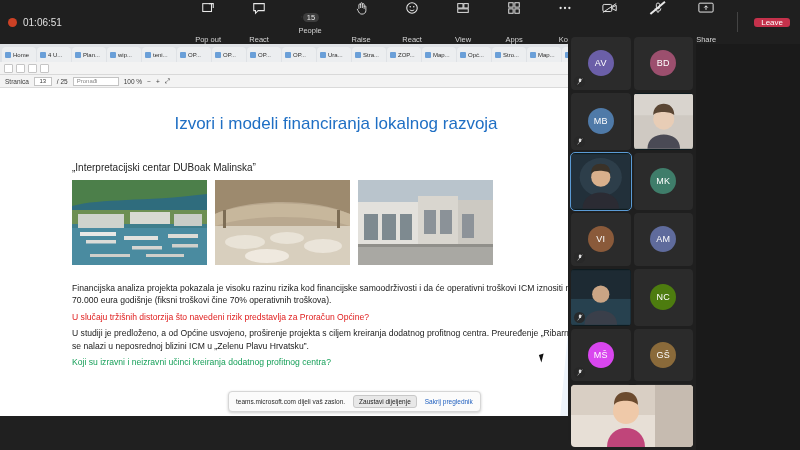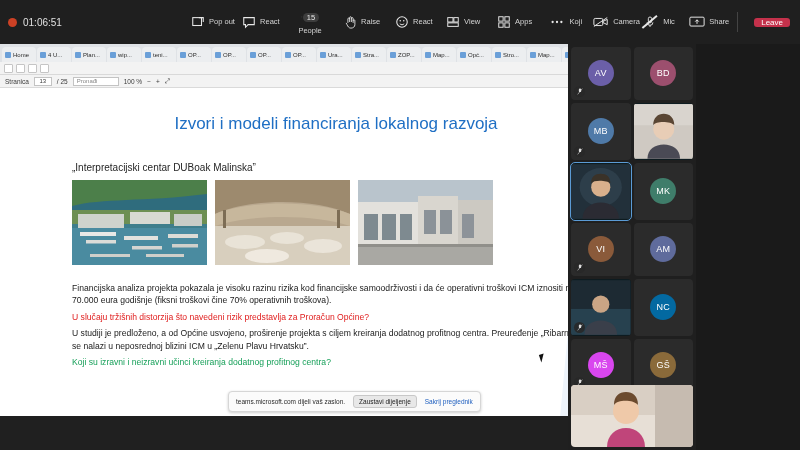--- a/index.html
+++ b/index.html
@@ -21,21 +21,21 @@
     position: absolute; left: 0; top: 0; width: 800px; height: 44px;
     background: #1f1f1f;
     display: flex; align-items: center;
     color: #e8e8e8;
   }
   .tb-left { display: flex; align-items: center; gap: 6px; padding-left: 8px; width: 180px; }
   .rec-dot { width: 9px; height: 9px; border-radius: 50%; background: #cc4125; }
   .rec-time { font-size: 10px; color: #e0e0e0; }
   .tb-center { flex: 1; display: flex; align-items: center; justify-content: center; gap: 17px; }
   .tb-right { display: flex; align-items: center; gap: 14px; padding-right: 10px; }
-  .ctrl { display: flex; align-items: center; gap: 4px; width: 34px; }
+  .ctrl { display: flex; flex-direction: column; align-items: center; gap: 20px; width: 34px; }
   .ctrl .ic { width: 18px; height: 16px; display: flex; align-items: center; justify-content: center; color: #e8e8e8; }
   .ctrl .lb { font-size: 7.5px; color: #d4d4d4; line-height: 1; white-space: nowrap; }
   .people-pill { display: flex; flex-direction: column; align-items: center; gap: 2px; }
   .people-count { font-size: 7.5px; background: #3d3d3d; border-radius: 7px; padding: 0 4px; }
   .leave-btn {
     background: #c4314b; color: #fff; font-size: 8px;
     border-radius: 3px; padding: 0 7px; margin-left: 2px;
   }
   .sep-v { width: 1px; height: 20px; background: #444; }
   .mic-off { position: relative; }
@@ -150,21 +150,21 @@
     box-shadow: 0 1px 3px rgba(0,0,0,.2);
   }
   .share-banner .stop {
     background: #e8e8e8; border: 1px solid #c8c8c8; border-radius: 3px;
     padding: 2px 5px; color: #1b1b1b;
   }
   .share-banner .link { color: #1f5fbf; }
 
   
   .rail {
-    position: absolute; right: 0; top: 44px; width: 128px; height: 406px;
+    position: absolute; right: 0; top: 34px; width: 128px; height: 406px;
     background: #1f1f1f;
     padding: 3px;
     display: flex; flex-direction: column; gap: 3px;
   }
   .rail-row { display: flex; gap: 3px; height: 57px; }
   .tile {
     position: relative; flex: 1; border-radius: 4px;
     background: #2b2b2b; overflow: hidden;
     display: flex; align-items: center; justify-content: center;
   }
@@ -581,21 +581,21 @@
           <path d="M14 57c0-10 8-15 17-15s17 5 17 15z" fill="#3a3f4a"></path>
         </svg>
         <span class="mini-mic">
             <svg viewBox="0 0 10 12">
               <rect x="3" y="1" width="4" height="6" rx="2" fill="#ddd"></rect>
               <line x1="1" y1="11" x2="9" y2="1" stroke="#ddd" stroke-width="1"></line>
             </svg>
           </span>
       </div>
       <div class="tile">
-        <span class="avatar" style="background:#0369a1">NC</span>
+        <span class="avatar" style="background:#4d7c0f">NC</span>
       </div>
     </div>
 
     <div class="rail-row">
       <div class="tile">
         <span class="avatar" style="background:#d946ef">MŠ</span>
         <span class="mini-mic">
             <svg viewBox="0 0 10 12">
               <rect x="3" y="1" width="4" height="6" rx="2" fill="#ddd"></rect>
               <line x1="1" y1="11" x2="9" y2="1" stroke="#ddd" stroke-width="1"></line>

